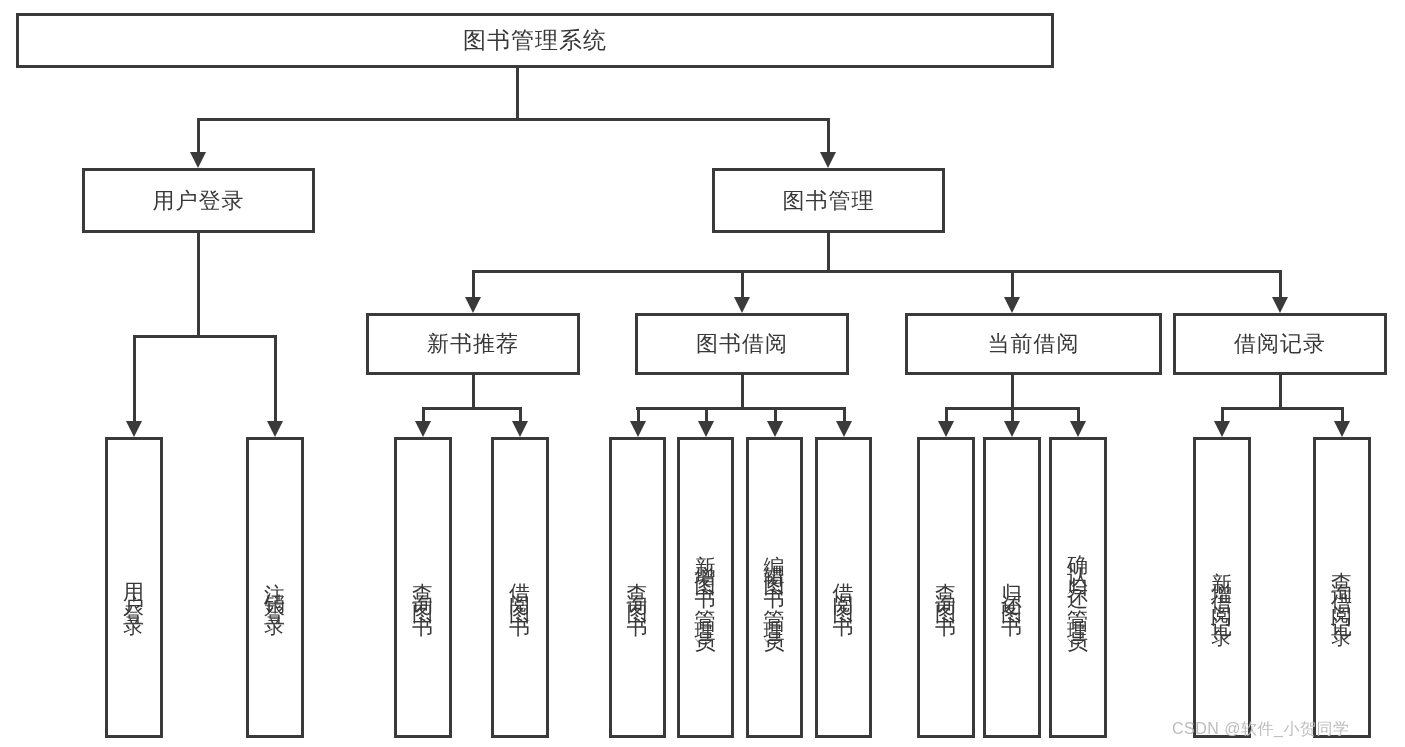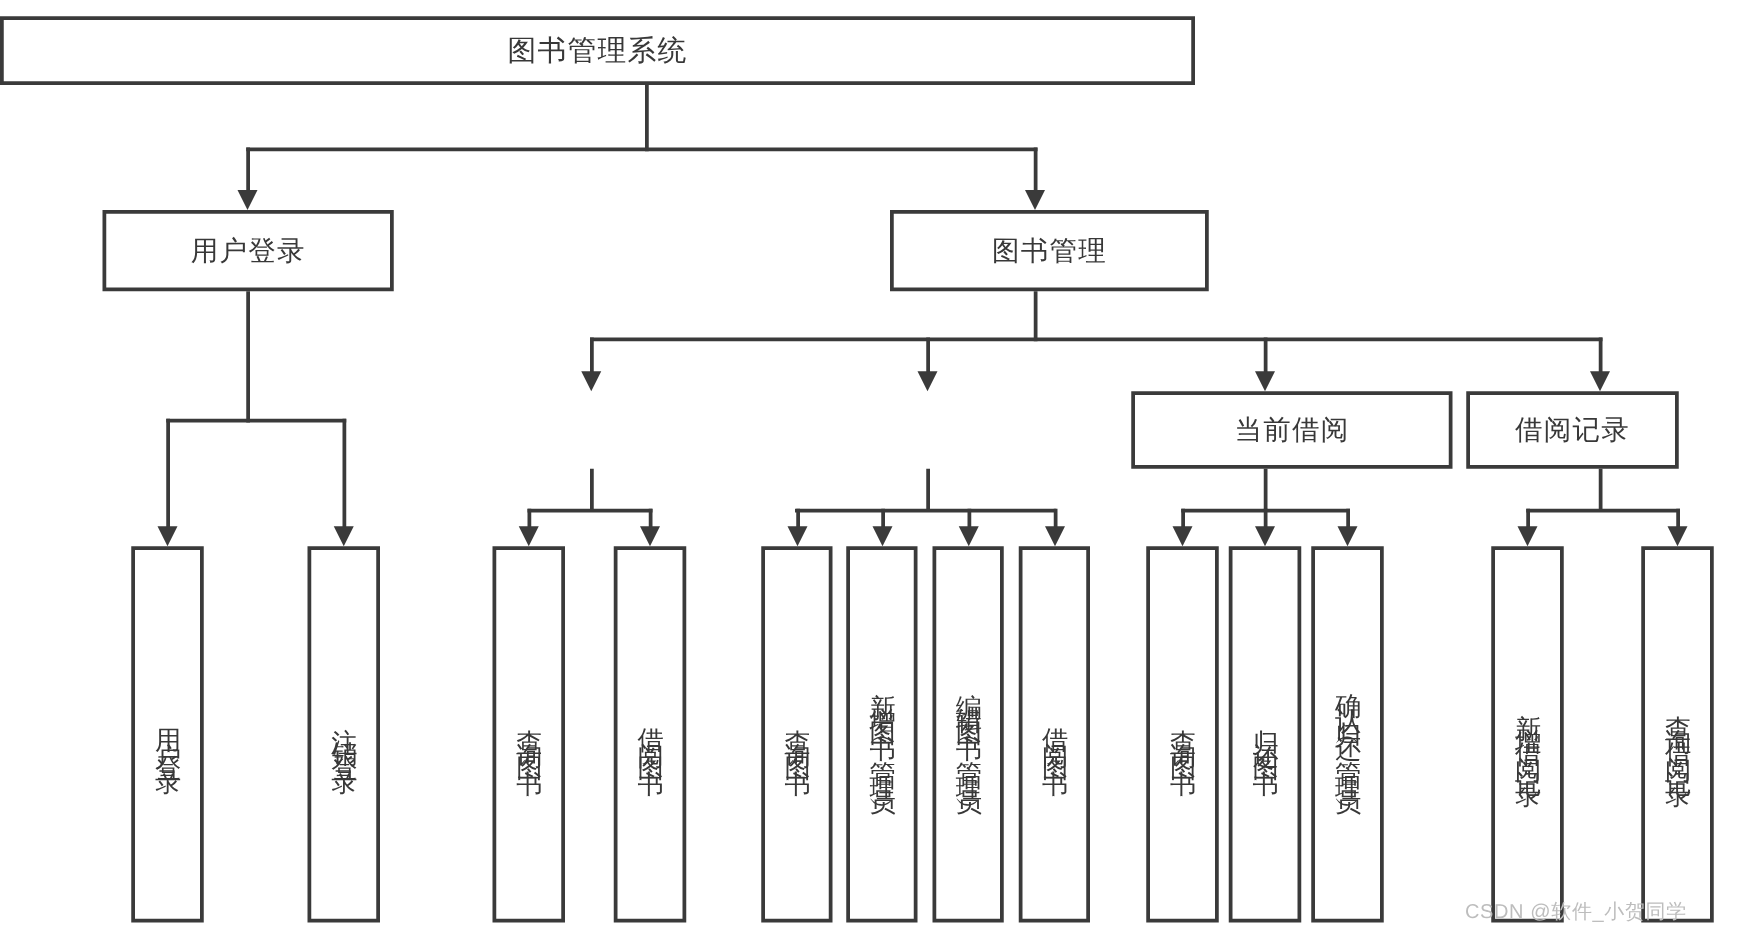--- a/index.html
+++ b/index.html
@@ -64,52 +64,54 @@
     white-space: nowrap;
     z-index: 5;
     letter-spacing: 0.5px;
   }
 </style>
 </head>
 <body>
 
 <div class="stage">
 
-  <div class="box hbox root" style="left:0; top:13px; width:956px; height:55px;font-family:Liberation Mono, monospace;">图书管理系统</div>
+  <div class="box hbox root" style="left:16px; top:13px; width:1038px; height:55px;font-family:Liberation Mono, monospace;">图书管理系统</div>
 
   <div class="vline" style="left:515.5px; top:68px; height:53px;"></div>
   <div class="hline" style="left:197px; top:118px; width:633px;"></div>
   <div class="vline" style="left:196.5px; top:118px; height:35px;"></div>
   <div class="arrow" style="left:190px; top:152px;"></div>
   <div class="vline" style="left:826.5px; top:118px; height:35px;"></div>
   <div class="arrow" style="left:820px; top:152px;"></div>
 
   <div class="box hbox" style="left:82px; top:168px; width:233px; height:65px;">用户登录</div>
-  <div class="box hbox" style="left:712px; top:168px; width:255px; height:65px;">图书管理</div>
+  <div class="box hbox" style="left:712px; top:168px; width:233px; height:65px;">图书管理</div>
 
   <div class="vline" style="left:196.5px; top:233px; height:105px;"></div>
   <div class="hline" style="left:132.5px; top:335px; width:144px;"></div>
   <div class="vline" style="left:132.5px; top:335px; height:87px;"></div>
   <div class="arrow" style="left:126px; top:421px;"></div>
   <div class="vline" style="left:273.5px; top:335px; height:87px;"></div>
   <div class="arrow" style="left:267px; top:421px;"></div>
 
   <div class="vline" style="left:827px; top:233px; height:40px;"></div>
   <div class="hline" style="left:471.5px; top:270px; width:810px;"></div>
   <div class="vline" style="left:471.5px; top:270px; height:28px;"></div>
   <div class="arrow" style="left:465px; top:297px;"></div>
   <div class="vline" style="left:740.5px; top:270px; height:28px;"></div>
   <div class="arrow" style="left:734px; top:297px;"></div>
   <div class="vline" style="left:1010.5px; top:270px; height:28px;"></div>
   <div class="arrow" style="left:1004px; top:297px;"></div>
   <div class="vline" style="left:1278.5px; top:270px; height:28px;"></div>
   <div class="arrow" style="left:1272px; top:297px;"></div>
 
+  <div class="box hbox" style="left:366px; top:313px; width:214px; height:62px;">新书推荐</div>
+  <div class="box hbox" style="left:635px; top:313px; width:214px; height:62px;">图书借阅</div>
   <div class="box hbox" style="left:905px; top:313px; width:257px; height:62px;">当前借阅</div>
-  <div class="box hbox" style="left:1173px; top:313px; width:170px; height:62px;">借阅记录</div>
+  <div class="box hbox" style="left:1173px; top:313px; width:214px; height:62px;">借阅记录</div>
 
   <div class="vline" style="left:471.5px; top:375px; height:34px;"></div>
   <div class="hline" style="left:421.5px; top:407px; width:100px;"></div>
   <div class="vline" style="left:421.5px; top:407px; height:15px;"></div>
   <div class="arrow" style="left:415px; top:421px;"></div>
   <div class="vline" style="left:518.5px; top:407px; height:15px;"></div>
   <div class="arrow" style="left:512px; top:421px;"></div>
 
   <div class="vline" style="left:740.5px; top:375px; height:34px;"></div>
   <div class="hline" style="left:636px; top:407px; width:209px;"></div>

